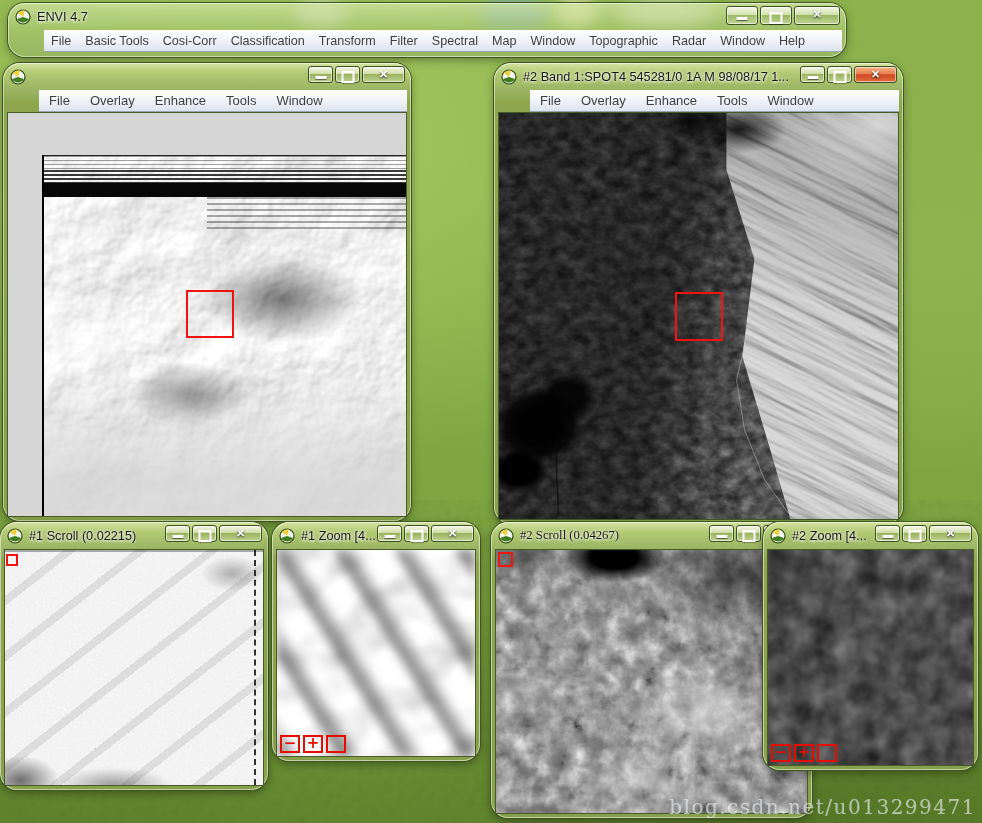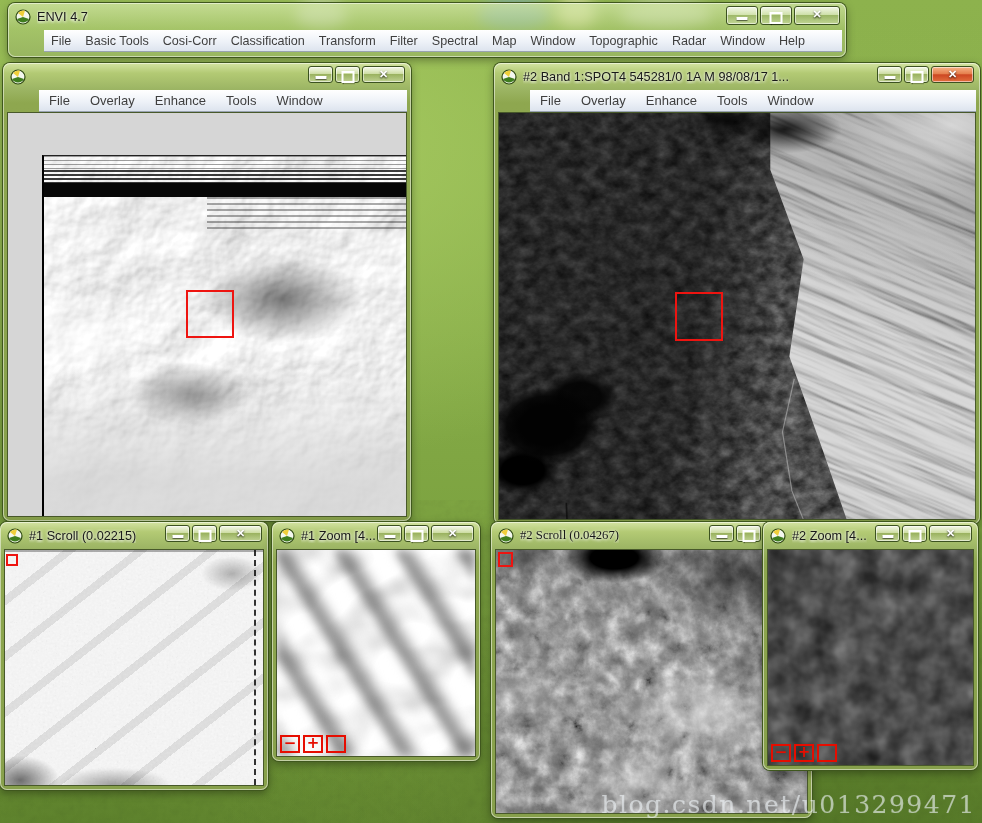--- a/index.html
+++ b/index.html
@@ -13,21 +13,21 @@
       radial-gradient(800px 420px at 8% 108%, #577c28 0%, rgba(87,124,40,0) 52%),
       linear-gradient(180deg,#8db24d 0%,#86ab48 40%,#7ba23f 68%,#6e9336 100%);
   }
   
   .blob{position:absolute;border-radius:50%;filter:blur(7px);z-index:1;}
   .grasstex{position:absolute;left:0;right:0;top:500px;bottom:0;z-index:1;opacity:.16;mix-blend-mode:multiply;}
   .grasstex svg{width:100%;height:100%;display:block;}
 
   
   .win{
-    position:absolute;z-index:5;border-radius:7px;
+    position:absolute;z-index:5;border-radius:17px;
     background:linear-gradient(180deg,#d3e3a2 0%,#b3ca74 10px,#9cb564 26px,#8ea74f 40px,#87a04b 100%);
     box-shadow:0 0 0 1px #3f571d, inset 0 0 0 1px rgba(255,255,255,.5), 0 3px 10px rgba(0,0,0,.38);
   }
   .win.main{
     background:linear-gradient(180deg,rgba(208,228,163,.78) 0%,rgba(170,199,113,.66) 26px,rgba(152,181,97,.9) 100%);
   }
   .titlebar{position:absolute;top:0;left:0;right:0;height:27px;display:flex;align-items:center;padding:0 108px 0 7px;}
   .wicon{width:16px;height:16px;margin-right:6px;flex:0 0 auto;display:inline-block;}
   .wicon svg{display:block;}
   .wtitle{
@@ -123,21 +123,21 @@
   .z2c{background:#171717;}
 
   
   .ztools{position:absolute;left:3px;bottom:3px;display:flex;gap:3px;z-index:3;}
   .zbox{width:16px;height:14px;border:2px solid #e60d00;box-sizing:content-box;color:#e60d00;
         font:bold 15px "DejaVu Sans",sans-serif;line-height:13px;text-align:center;cursor:pointer;}
 
   
   .watermark{
     position:absolute;right:6px;bottom:4px;z-index:40;pointer-events:none;
-    font-family:"DejaVu Serif",serif;font-size:25px;letter-spacing:1.5px;
+    font-family:"DejaVu Serif",serif;font-size:20px;letter-spacing:1.5px;
     color:rgba(235,240,244,.55);text-shadow:0 0 1px rgba(255,255,255,.2);
   }
 </style>
 </head>
 <body>
 
 <svg width="0" height="0" style="position:absolute" aria-hidden="true">
   <defs>
     <filter id="fRelief" x="-5%" y="-5%" width="110%" height="110%">
       <feTurbulence type="fractalNoise" baseFrequency="0.011" numOctaves="5" seed="8"></feTurbulence>
@@ -305,21 +305,21 @@
         <div class="ov d1grad"></div>
         <div class="ov d1s1"></div>
         <div class="ov d1s2"></div>
         <div class="ov d1black"></div>
         <div class="ov d1s3"></div>
         <div class="redbox" style="left:142px;top:134px;"></div>
       </div>
     </div>
   </div>
 
-  <div class="win" style="left:494px;top:63px;width:486px;height:461px;">
+  <div class="win" style="left:494px;top:63px;width:385px;height:461px;padding-left:24px;">
     <div class="titlebar">
       <span class="wicon">
         <svg viewBox="0 0 16 16" width="16" height="16">
             <circle cx="8" cy="8" r="7" fill="#f4f7ee" stroke="#2f4a12" stroke-width="1.2"></circle>
             <path d="M2 10 A7 7 0 0 0 14 10 L8 8 Z" fill="#3f7d1e"></path>
             <path d="M3 4 A7 7 0 0 1 10 1.6 L8 8 Z" fill="#f0cf3a"></path>
           </svg>
       </span>
       <span class="wtitle">#2 Band 1:SPOT4 545281/0 1A M 98/08/17 1...</span>
       <span class="caps">

